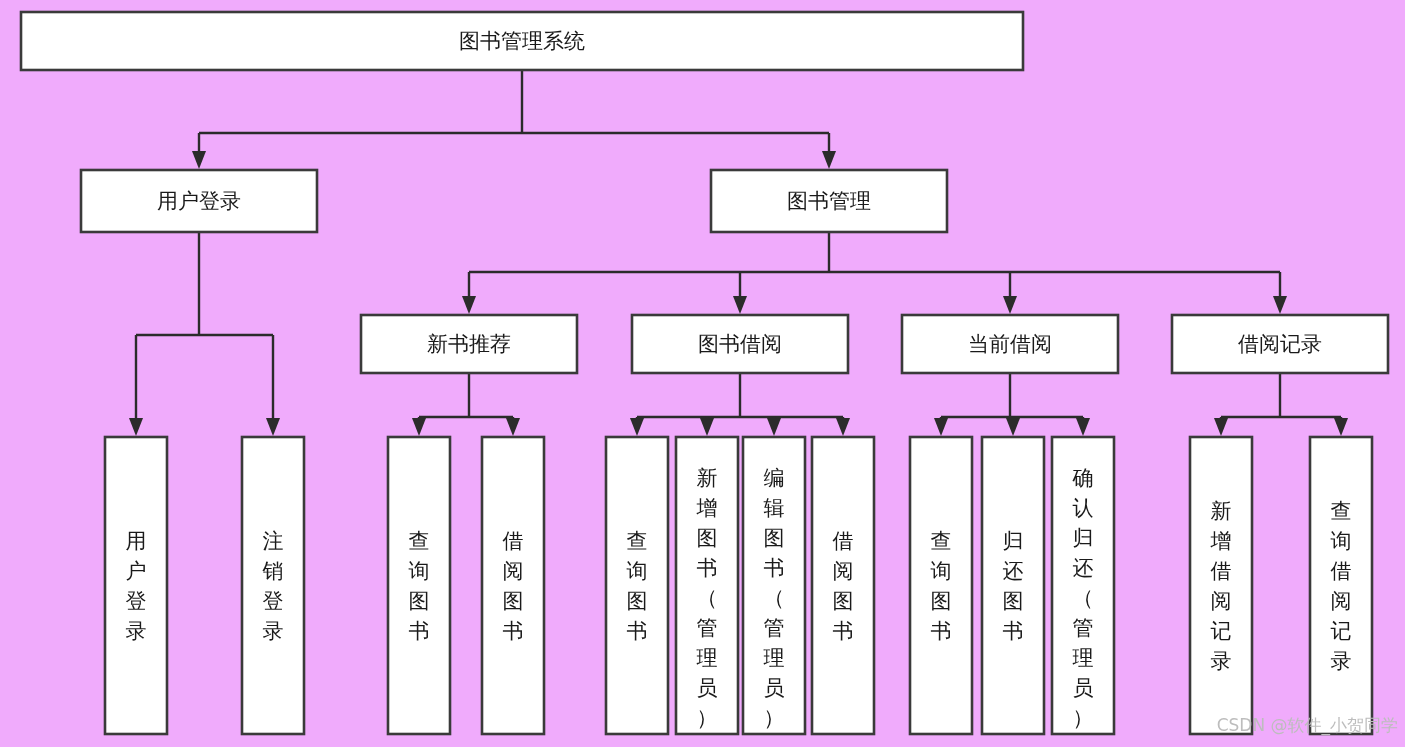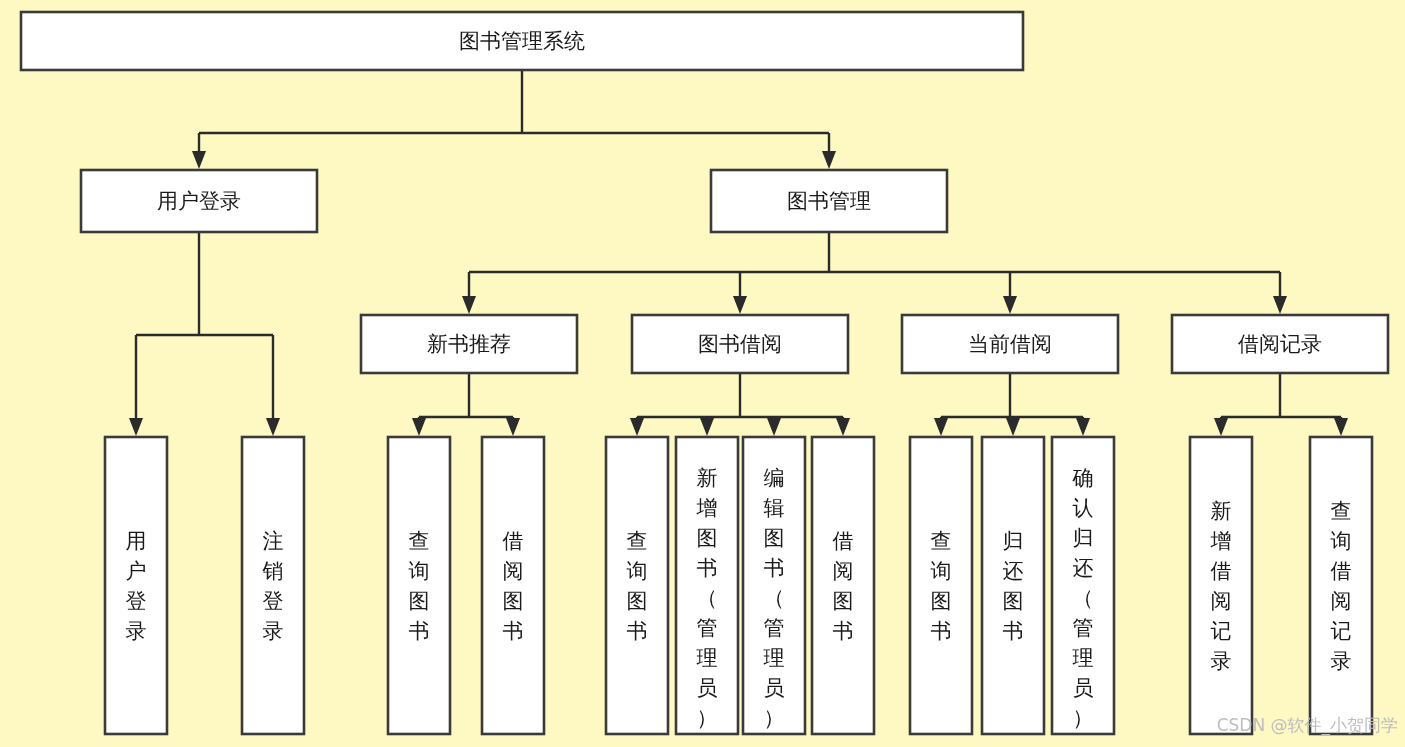--- a/index.html
+++ b/index.html
@@ -11,21 +11,21 @@
   body {
     width: 1405px;
     height: 747px;
     overflow: hidden;
     font-family: "DejaVu Sans", "Liberation Sans", sans-serif;
   }
   #diagram-root {
     position: relative;
     width: 1405px;
     height: 747px;
-    background: #fef9c3;
+    background: #f0abfc;
   }
   svg.diagram-canvas {
     position: absolute;
     top: 0;
     left: 0;
     width: 1405px;
     height: 747px;
     display: block;
   }
   .node-box {

